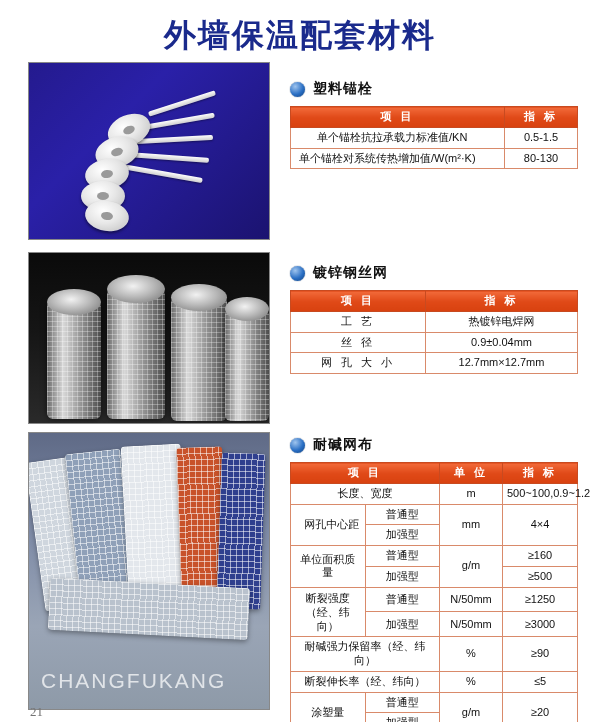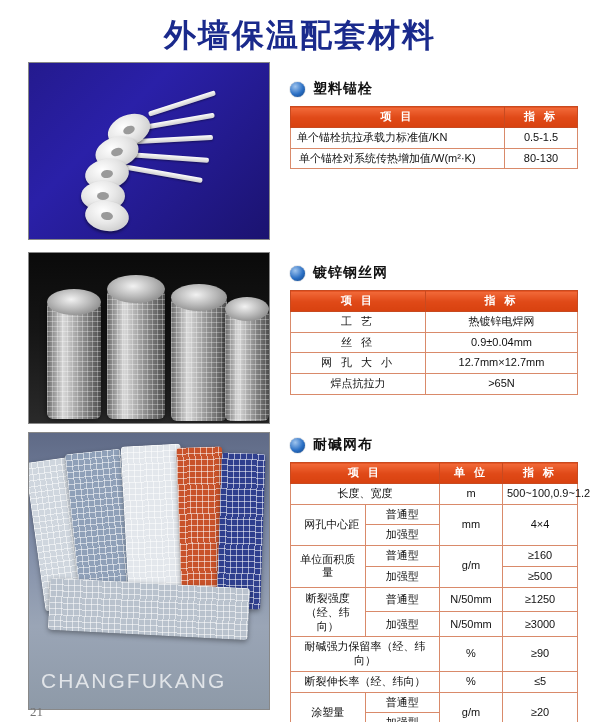--- a/index.html
+++ b/index.html
@@ -188,21 +188,21 @@
       <span class="bullet"></span>
       <span class="sec-title">塑料锚栓</span>
     </div>
     <table class="spec">
       <tbody>
           <tr class="hdr">
         <td style="width:205px;">项   目</td>
         <td>指   标</td>
       </tr>
       <tr>
-        <td style="text-align:left;padding-left:6px;">单个锚栓抗拉承载力标准值/KN</td>
+        <td style="text-align:left;padding-left:26px;">单个锚栓抗拉承载力标准值/KN</td>
         <td>0.5-1.5</td>
       </tr>
       <tr>
         <td style="text-align:left;padding-left:8px;">单个锚栓对系统传热增加值/W(m²·K)</td>
         <td>80-130</td>
       </tr>
     </tbody>
       </table>
   </div>
 </div>
@@ -236,24 +236,20 @@
         <td>热镀锌电焊网</td>
       </tr>
       <tr>
         <td class="sp-item">丝   径</td>
         <td>0.9±0.04mm</td>
       </tr>
       <tr>
         <td class="sp-item">网 孔 大 小</td>
         <td>12.7mm×12.7mm</td>
       </tr>
-      <tr>
-        <td>焊点抗拉力</td>
-        <td>&gt;65N</td>
-      </tr>
     </tbody>
       </table>
   </div>
 </div>
 
 <div class="section" style="top:432px;height:286px;">
   <div class="photo" style="top:0;height:278px;">
     <div class="ph-inner p3-bg">
       <div class="fab" style="left:6px; top:26px; width:48px; height:150px; background-color:#cfd6de; transform:rotate(-8deg);"></div>
       <div class="fab" style="left:44px; top:18px; width:56px; height:160px; background-color:#8fa0b8; transform:rotate(-6deg);"></div>

